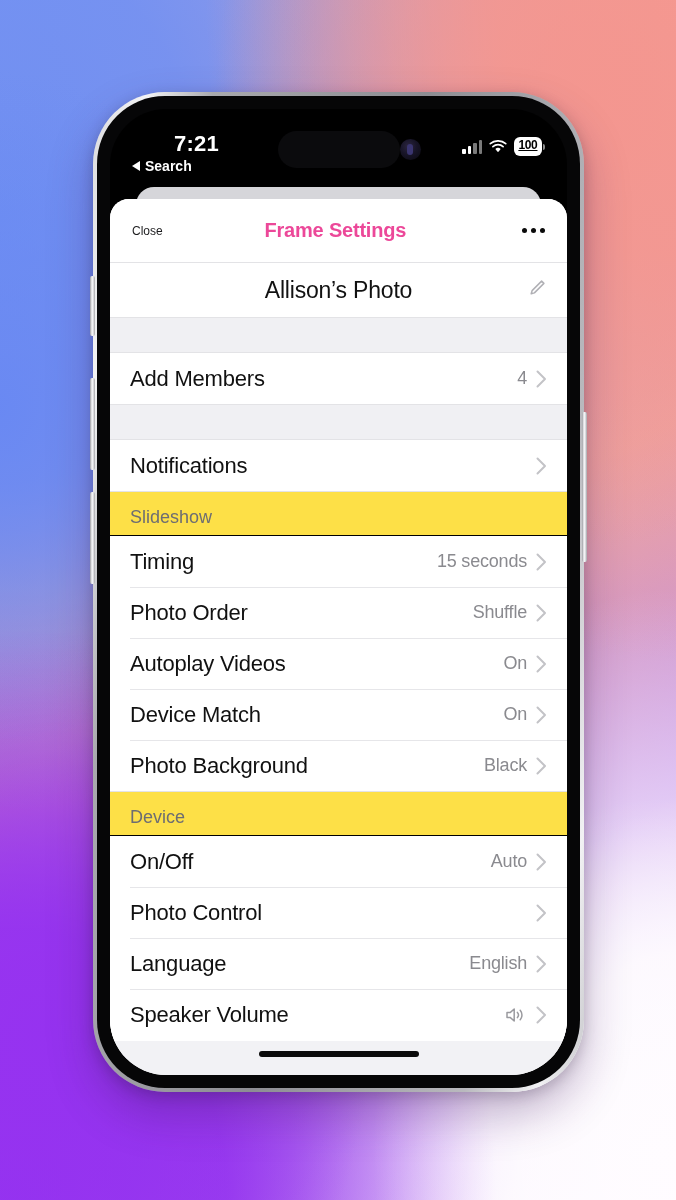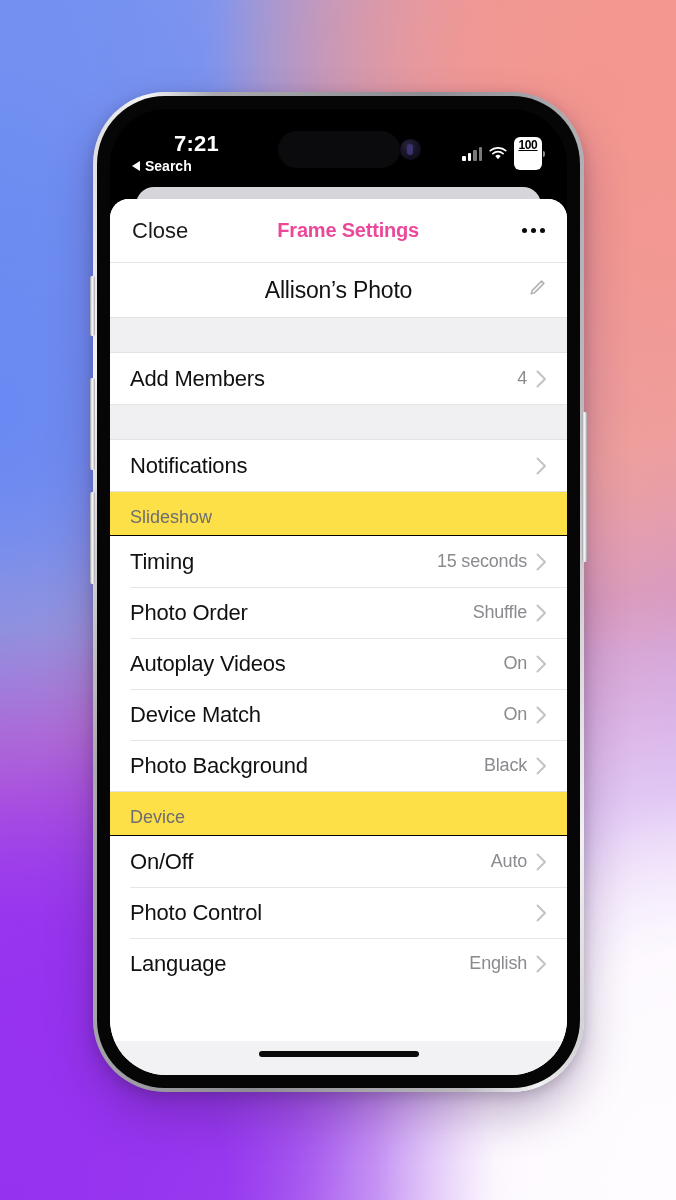--- a/index.html
+++ b/index.html
@@ -109,21 +109,21 @@
   .bars i:nth-child(1){ height:5px;  opacity:1; }
   .bars i:nth-child(2){ height:8px;  opacity:1; }
   .bars i:nth-child(3){ height:11px; opacity:.48; }
   .bars i:nth-child(4){ height:14px; opacity:.48; }
   #battery {
     display:flex; align-items:center;
   }
   #battery .bat-body {
     background:#fff; color:#000; border-radius:6px;
     font-size:12px; font-weight:700; letter-spacing:-0.3px;
-    padding:1px 4px 18px 4px; line-height:14px;text-decoration:underline;
+    padding:1px 4px 4px 4px; line-height:14px;text-decoration:underline;
   }
   #battery .bat-tip {
     width:2px; height:6px; background:rgba(255,255,255,.55);
     border-radius:0 2px 2px 0; margin-left:1.5px;
   }
 
   
   #sheet-behind {
     position:absolute; left:26px; right:26px; top:78px; height:60px;
     background:#d6d6da; border-radius:18px 18px 0 0;
@@ -137,21 +137,21 @@
   }
 
   
   #navbar {
     height:64px; flex:0 0 64px;
     display:flex; align-items:center; justify-content:space-between;
     padding:0 22px;
     border-bottom:1px solid #e3e3e6;
     background:#fff;
   }
-  #close-button { font-size:22px; color:#1c1c1e; font-weight:400; }
+  #close-button { font-size:12px; color:#1c1c1e; font-weight:400; }
   #navbar-title { font-size:20px; font-weight:700; color:#ec4899; letter-spacing:-0.2px; }
   #more-button { display:flex; gap:4px; align-items:center; padding:8px 0 8px 14px; }
   #more-button span { width:5px; height:5px; border-radius:50%; background:#0a0a0a; display:block; }
 
   
   #frame-name-row {
     height:54px; flex:0 0 54px;
     display:flex; align-items:center; justify-content:center;
     position:relative; background:#fff;
   }
@@ -352,20 +352,35 @@
             </div>
             <div class="row">
               <span class="row-label">Language</span>
               <span class="row-value">English</span>
               <span class="chev">
                 <svg width="11" height="18" viewBox="0 0 11 18">
                   <path d="M1.5 1.5 L9 9 L1.5 16.5" fill="none" stroke="currentColor" stroke-width="2" stroke-linecap="round" stroke-linejoin="round"></path>
                 </svg>
               </span>
             </div>
+            <div class="row">
+              <span class="row-label">Speaker Volume</span>
+              <span class="spk">
+                <svg width="22" height="18" viewBox="0 0 22 18">
+                  <path d="M2 6.6 h3.1 L9.2 3 v12 L5.1 11.4 H2 Z" fill="none" stroke="currentColor" stroke-width="1.5" stroke-linejoin="round"></path>
+                  <path d="M12.4 6.4 a4 4 0 0 1 0 5.2" fill="none" stroke="currentColor" stroke-width="1.5" stroke-linecap="round"></path>
+                  <path d="M15.2 4.3 a7.2 7.2 0 0 1 0 9.4" fill="none" stroke="currentColor" stroke-width="1.5" stroke-linecap="round"></path>
+                </svg>
+              </span>
+              <span class="chev">
+                <svg width="11" height="18" viewBox="0 0 11 18">
+                  <path d="M1.5 1.5 L9 9 L1.5 16.5" fill="none" stroke="currentColor" stroke-width="2" stroke-linecap="round" stroke-linejoin="round"></path>
+                </svg>
+              </span>
+            </div>
           </div>
 
         <div id="home-bar-area">
           <div id="home-indicator"></div>
         </div>
 
       </div>
     </div>
   </div>
 </div>

